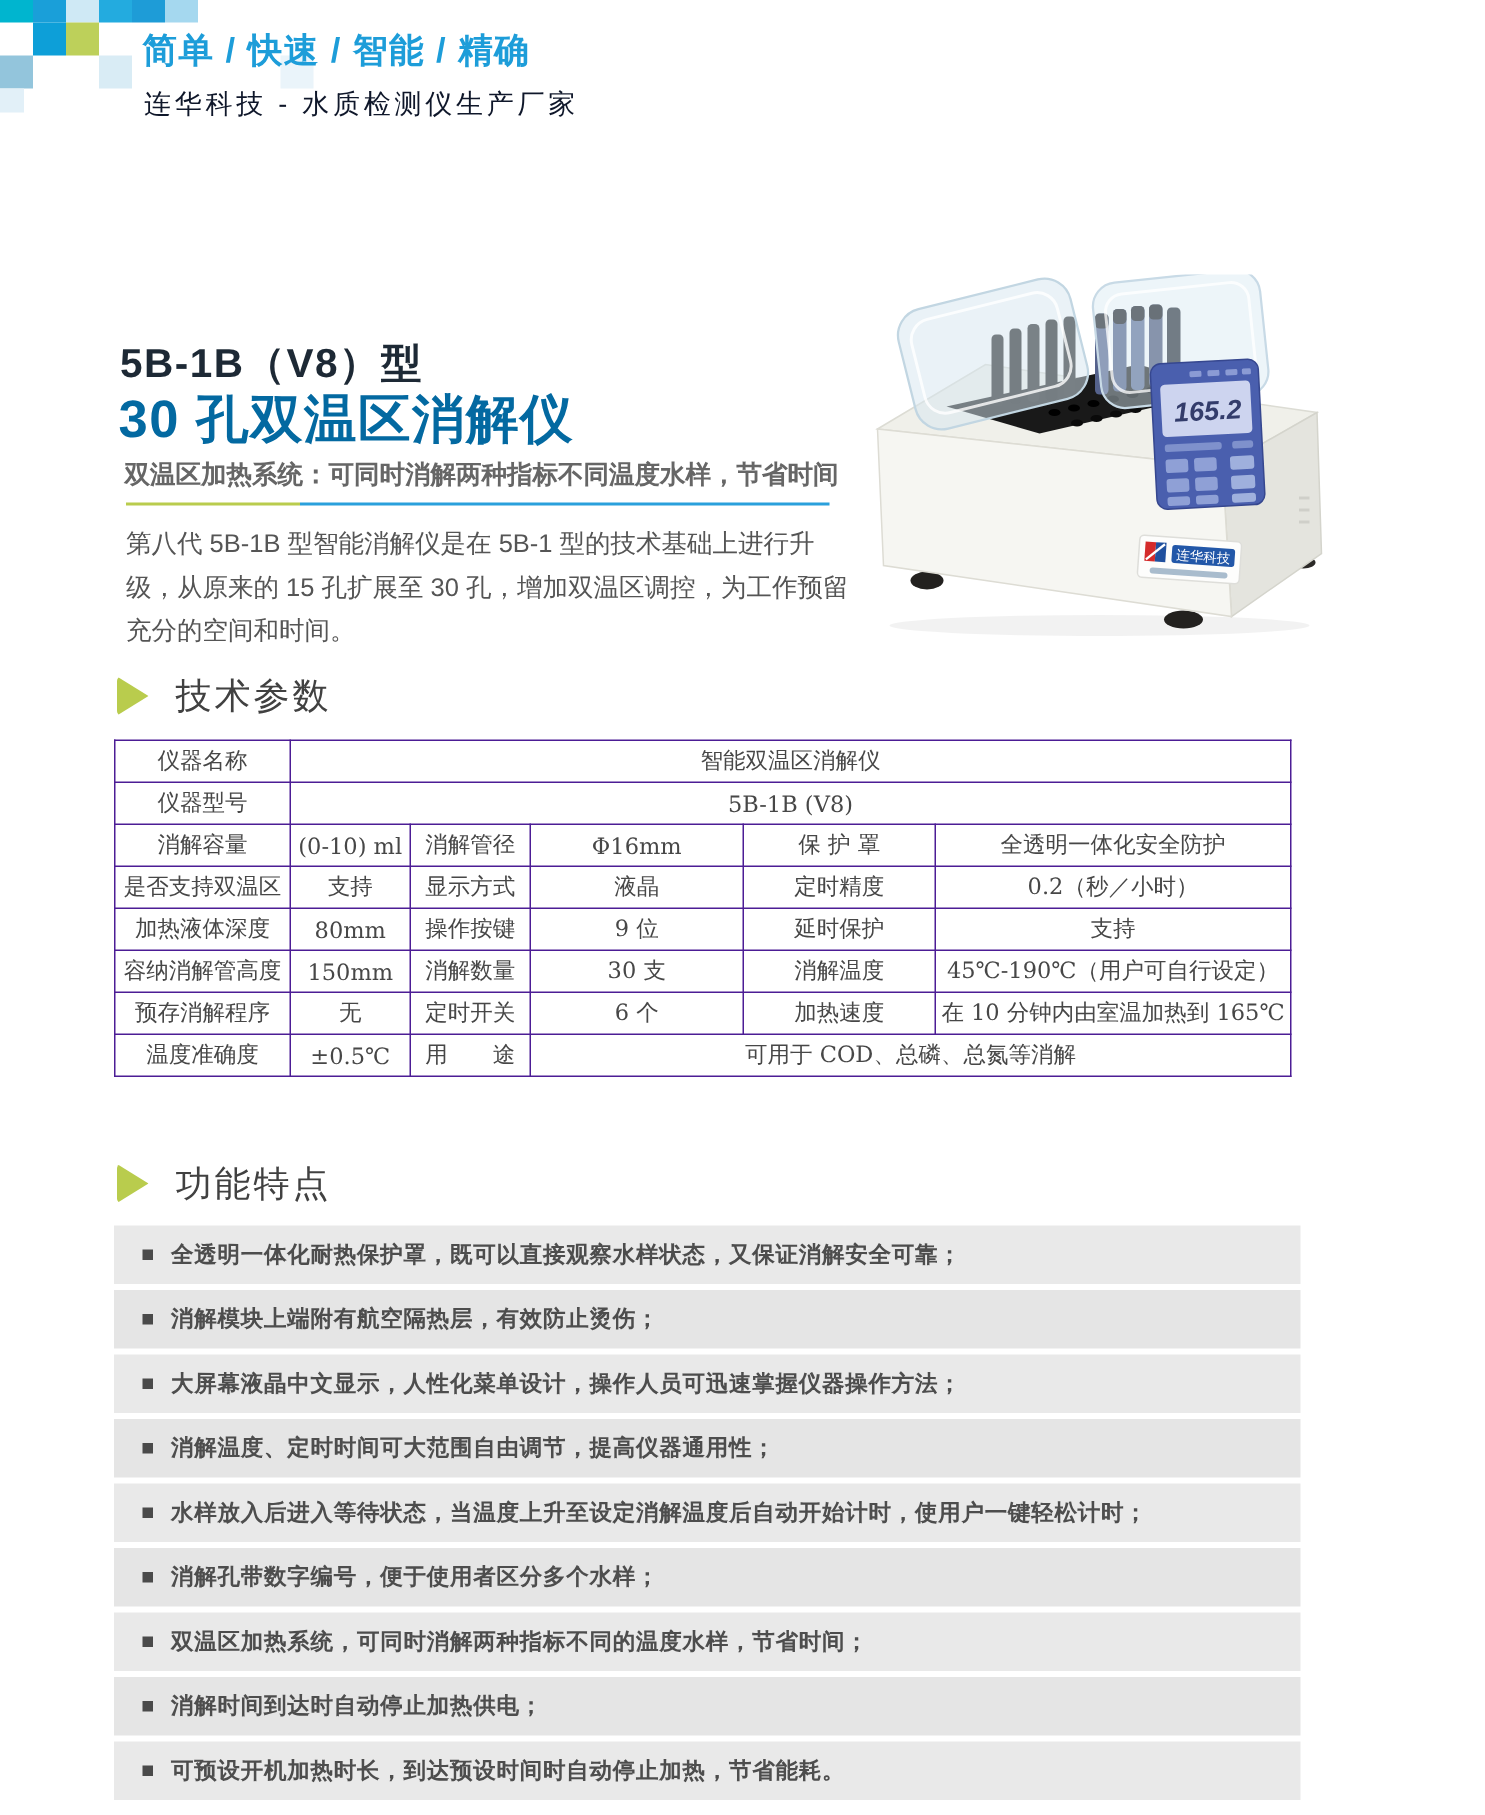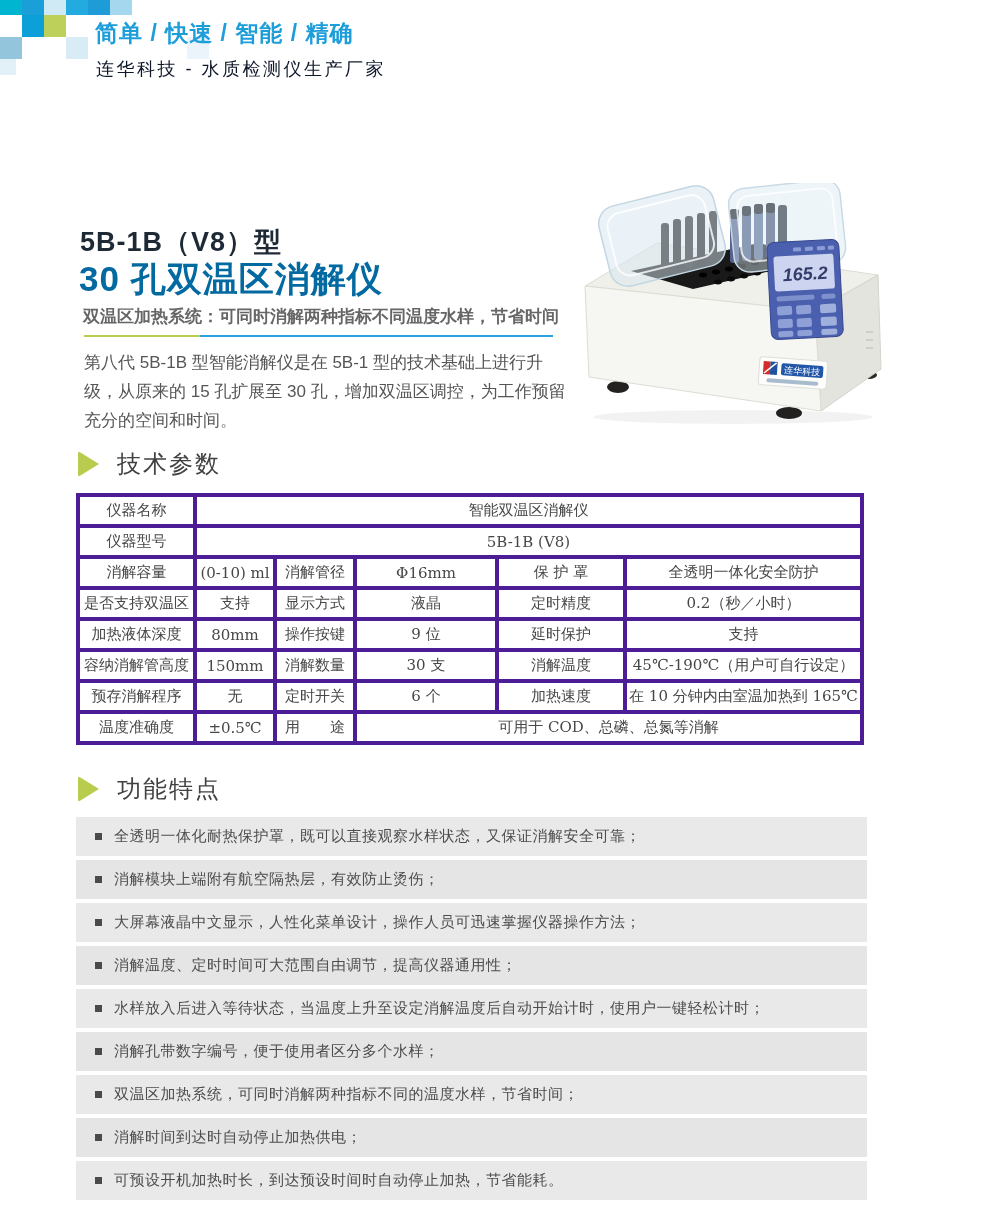--- a/index.html
+++ b/index.html
@@ -23,28 +23,28 @@
   .photo{position:absolute;left:573px;top:183px;width:315px;height:245px;}
   
   .section{position:absolute;left:78px;display:flex;align-items:center;}
   .sec-specs{top:448px;}
   .sec-feat{top:773px;}
   .tri{width:0;height:0;border-left:21px solid #b9cc4d;border-top:13px solid transparent;border-bottom:13px solid transparent;border-radius:3px;}
   .sec-label{margin-left:18px;font-size:24px;color:#414141;letter-spacing:2px;}
   
   .spec{position:absolute;left:76px;top:493px;border-collapse:collapse;table-layout:fixed;
         font-family:"DejaVu Serif",serif;}
-  .spec td{border:4px solid #4c1d95;height:27px;text-align:center;vertical-align:middle;
+  .spec td{border:1px solid #4c1d95;height:27px;text-align:center;vertical-align:middle;
            font-size:15px;color:#474747;padding:0 2px;white-space:nowrap;overflow:hidden;}
   
   .features{position:absolute;left:76px;top:817px;width:791px;}
   .feature{height:39px;margin-bottom:4px;background:#e9e9e9;display:flex;align-items:center;padding-left:19px;box-sizing:border-box;}
   .feature.alt{background:#e5e5e5;}
   .bullet{width:7px;height:7px;background:#4a4a4a;margin-right:12px;flex:0 0 auto;}
-  .ftext{font-size:15px;color:#4d4d4d;letter-spacing:0.5px;}
+  .ftext{font-size:15px;color:#4d4d4d;letter-spacing:0.5px;font-weight:bold;}
 </style>
 </head>
 <body>
 
 <div class="page">
 
   <div class="mosaic">
       <div class="sq" style="left: 0px; top: -7px; width: 22px; height: 22px; background: rgb(0, 181, 207);"></div>
       <div class="sq" style="left: 22px; top: -7px; width: 22px; height: 22px; background: rgb(26, 159, 217);"></div>
       <div class="sq" style="left: 44px; top: -7px; width: 22px; height: 22px; background: rgb(207, 233, 245);"></div>

